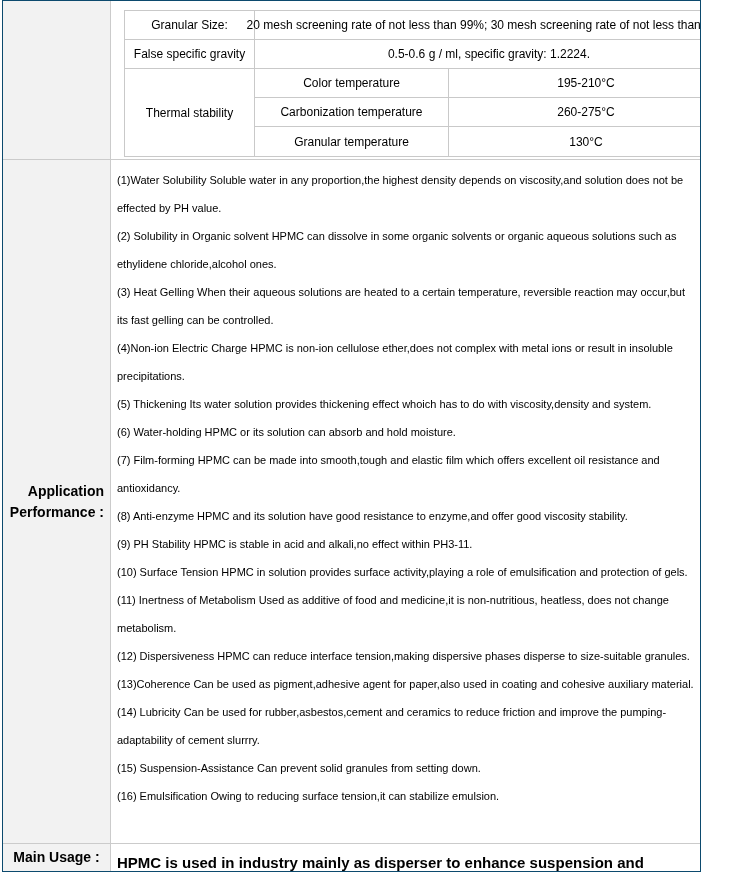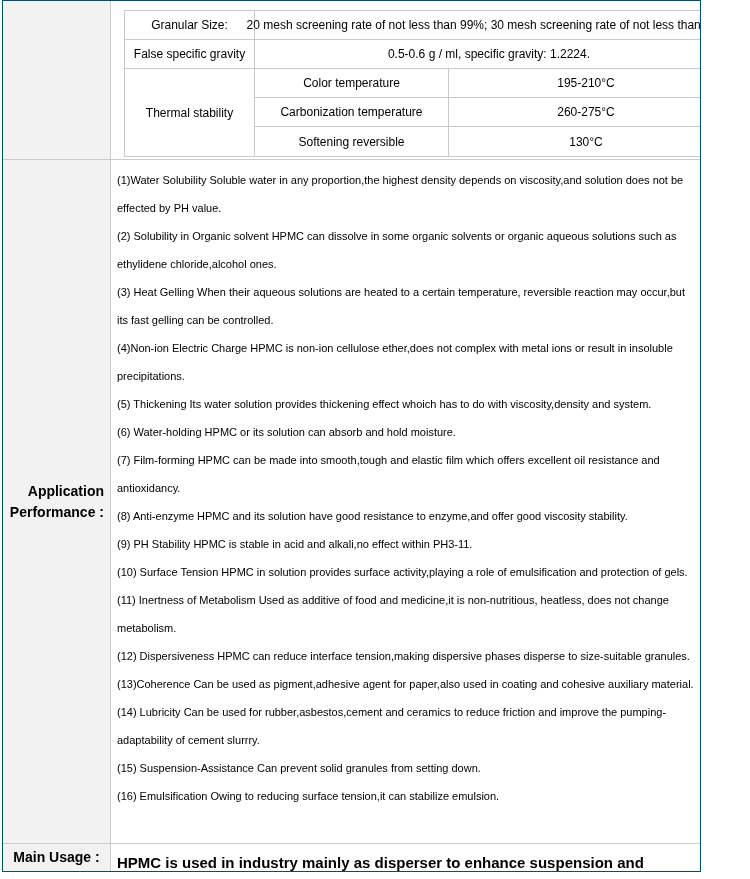--- a/index.html
+++ b/index.html
@@ -86,21 +86,21 @@
         <div class="ic span2 no-r">0.5-0.6 g / ml, specific gravity: 1.2224.</div>
 
         <div class="ic rspan3 no-b">Thermal stability</div>
 
         <div class="ic">Color temperature</div>
         <div class="ic no-r">195-210°C</div>
 
         <div class="ic">Carbonization temperature</div>
         <div class="ic no-r">260-275°C</div>
 
-        <div class="ic no-b">Softening reversible</div>
+        <div class="ic no-b">Granular temperature</div>
         <div class="ic no-r no-b">130°C</div>
 
       </div>
     </div>
 
     <div class="lbl b-bottom">Application Performance :</div>
     <div class="content app-cell b-bottom">
       <p>(1)Water Solubility Soluble water in any proportion,the highest density depends on viscosity,and solution does not be effected by PH value.</p>
       <p>(2) Solubility in Organic solvent HPMC can dissolve in some organic solvents or organic aqueous solutions such as ethylidene chloride,alcohol ones.</p>
       <p>(3) Heat Gelling When their aqueous solutions are heated to a certain temperature, reversible reaction may occur,but its fast gelling can be controlled.</p>

